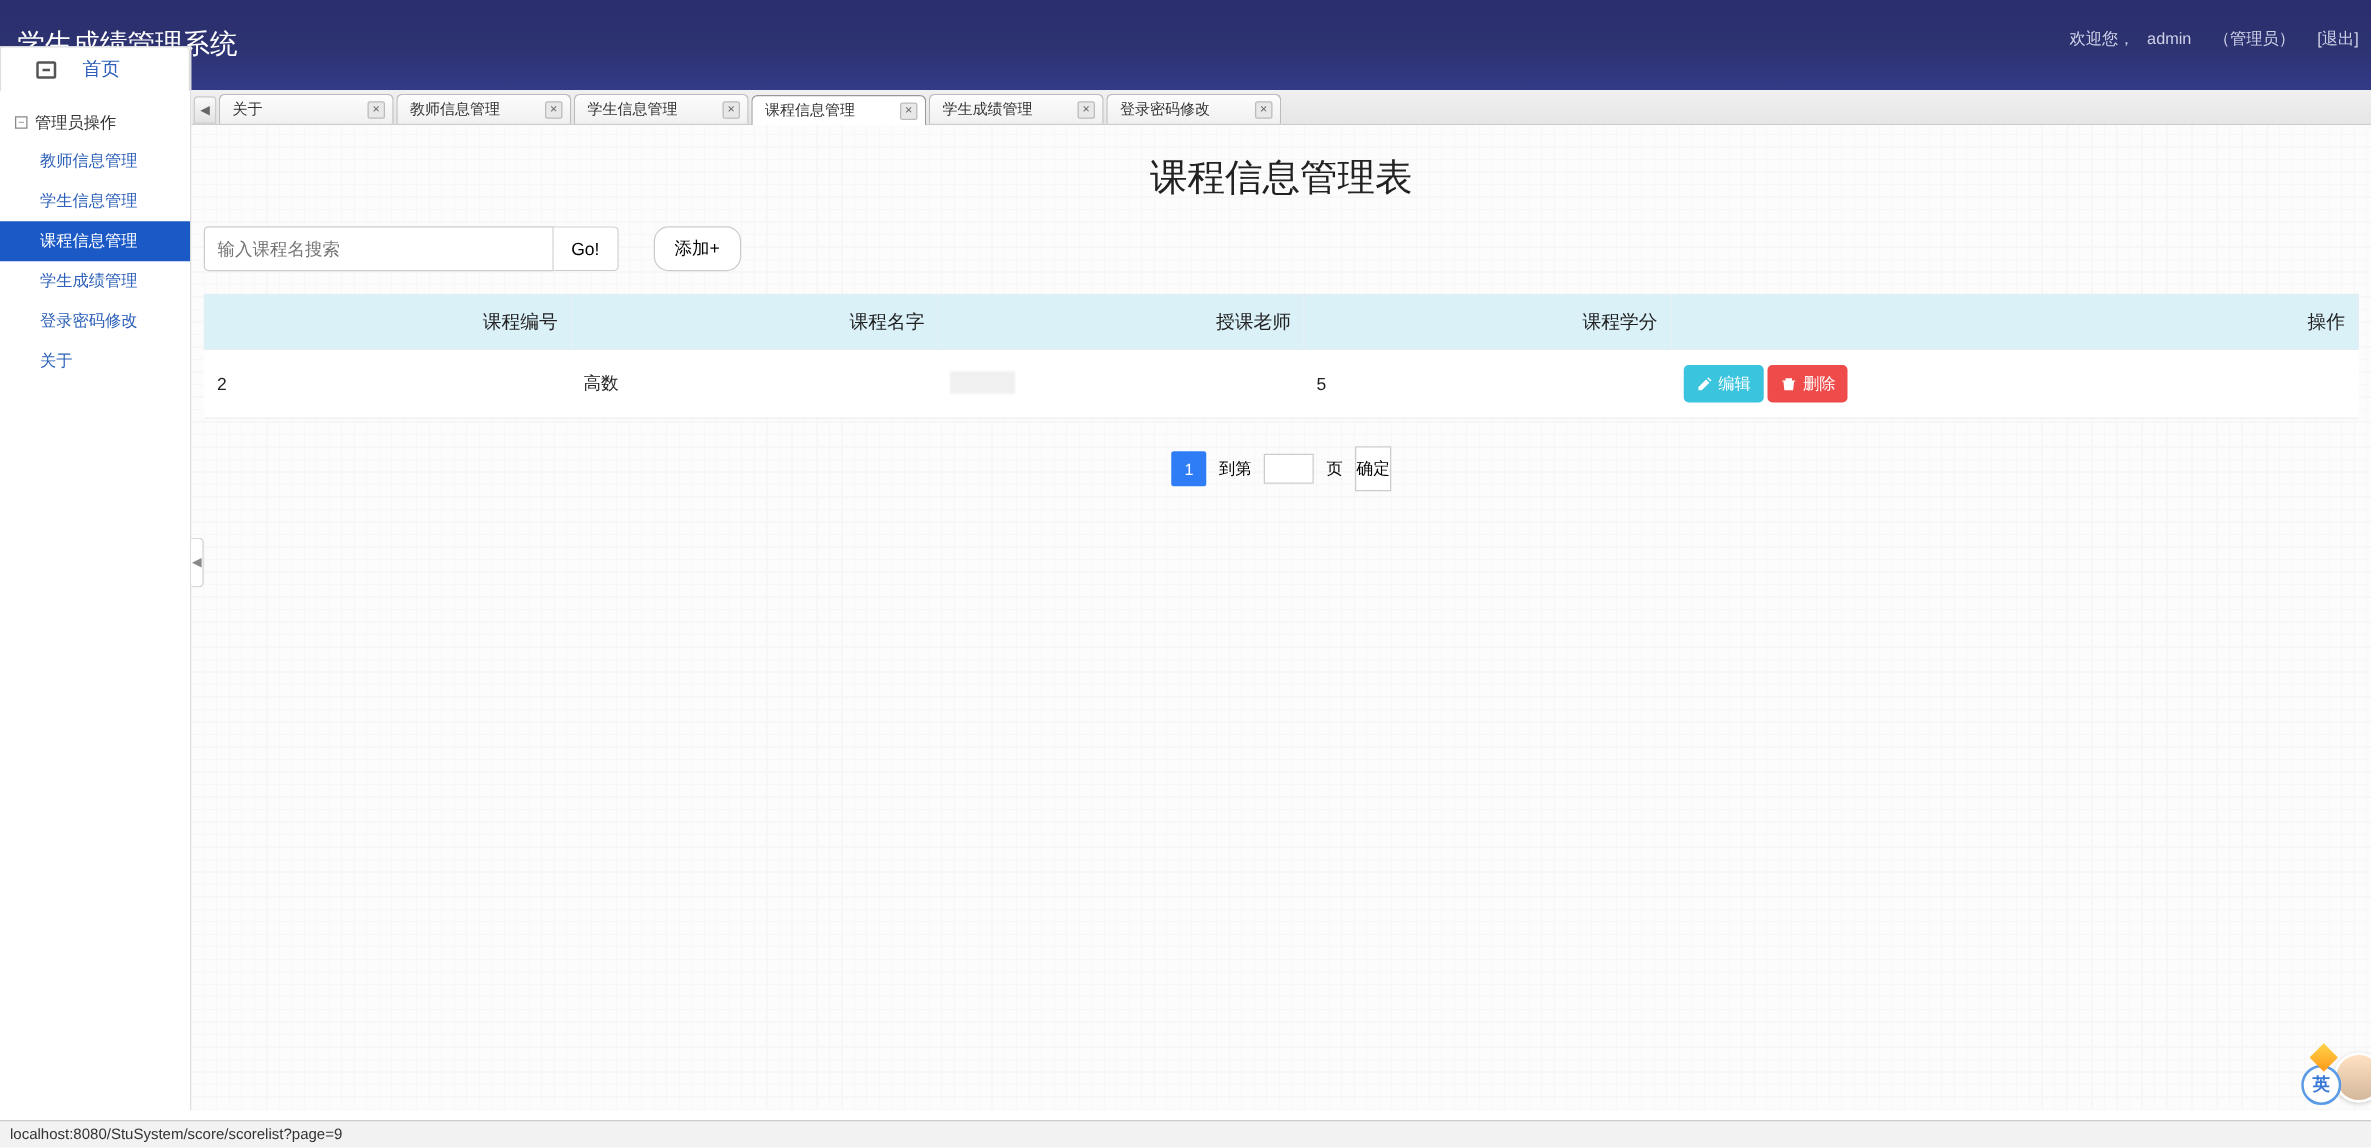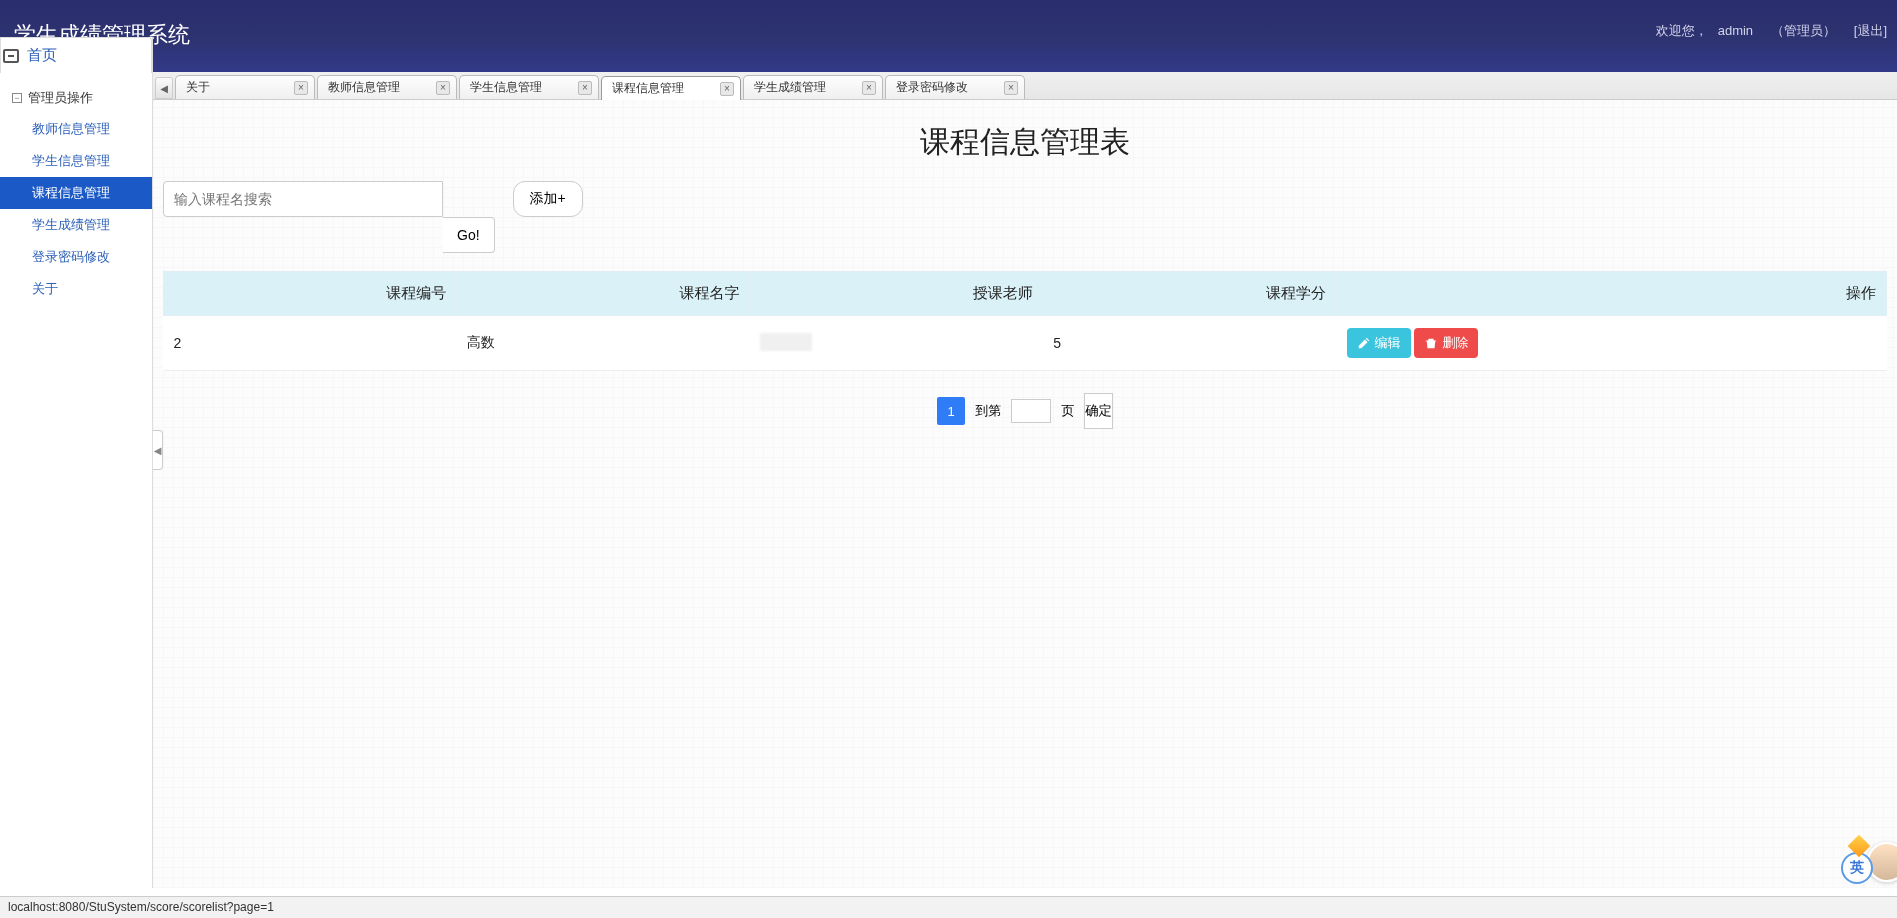--- a/index.html
+++ b/index.html
@@ -13,21 +13,21 @@
 }
 .header-title { font-size: 22px; padding: 20px 14px; font-weight: normal; }
 .header-user { position: absolute; right: 10px; top: 22px; font-size: 13px; color: #d0d2e8; font-family: monospace; text-align: right; }
 .header-user span { margin-left: 10px; }
 .logout { color: #d0d2e8; cursor: pointer; }
 
 .main-layout { display: flex; height: calc(100% - 80px - 22px); }
 
 .sidebar { width: 153px; background: #fff; border-right: 1px solid #ddd; position: relative; margin-top: -35px; }
 .home-tab { 
-  display: flex; align-items: center; gap: 8px; padding: 8px 2px; 
+  display: flex; align-items: center; gap: 21px; padding: 8px 28px; 
   background: #fff; border: 1px solid #ddd; border-bottom: none;
   font-size: 15px; color: #2b5fb8; cursor: pointer;
   border-top-right-radius: 4px;
 }
 .home-icon { width: 16px; height: 14px; border: 2px solid #555; border-radius: 2px; display: inline-flex; align-items: center; justify-content: center; }
 .home-icon::after { content: ""; width: 6px; height: 2px; background: #555; }
 
 .side-group { padding: 10px 0; }
 .side-group-title { display: flex; align-items: center; gap: 6px; padding: 6px 12px; font-size: 13px; color: #333; }
 .minus-icon { width: 10px; height: 10px; border: 1px solid #888; display: inline-flex; align-items: center; justify-content: center; font-size: 9px; line-height: 1; color: #888; }
@@ -39,24 +39,24 @@
 .tabbar { height: 28px; background: linear-gradient(#f0f0f0,#e6e6e6); border-bottom: 1px solid #ccc; display: flex; align-items: flex-end; padding-left: 2px; gap: 2px; }
 .tab-scroll { width: 18px; height: 22px; background: linear-gradient(#fafafa,#e2e2e2); border: 1px solid #ccc; display: flex; align-items: center; justify-content: center; font-size: 10px; color: #666; cursor: pointer; border-radius: 3px 3px 0 0; }
 .tab { height: 24px; min-width: 140px; background: linear-gradient(#fdfdfd,#f0f0f0); border: 1px solid #bbb; border-bottom: none; border-radius: 5px 5px 0 0; display: flex; align-items: center; justify-content: space-between; padding: 0 6px 0 10px; font-size: 12px; color: #333; cursor: pointer; }
 .tab.active { background: #fff; border-color: #999; position: relative; top: 1px; }
 .tab-close { width: 14px; height: 14px; background: #e8e8e8; border: 1px solid #bbb; border-radius: 2px; display: flex; align-items: center; justify-content: center; font-size: 10px; color: #666; }
 
 .page-content { flex: 1; padding: 10px; background-image: repeating-linear-gradient(0deg,#f7f7f7 0 1px,transparent 1px 10px), repeating-linear-gradient(90deg,#f7f7f7 0 1px,transparent 1px 10px); background-color: #fcfcfc; overflow: auto; }
 
 .page-title { text-align: center; font-size: 30px; font-weight: normal; color: #222; margin: 12px 0 18px; }
 
-.toolbar { display: flex; gap: 18px; margin-bottom: 18px; }
+.toolbar { display: flex; gap: 28px; margin-bottom: 18px; }
 .search-group { display: flex; }
 .search-input { width: 280px; height: 36px; border: 1px solid #ccc; padding: 0 10px; font-size: 14px; background: #fff; border-radius: 4px 0 0 4px; }
-.search-btn { height: 36px; padding: 0 14px; background: #fff; border: 1px solid #ccc; border-left: none; font-size: 14px; cursor: pointer; border-radius: 0 4px 4px 0; margin-top: 36px; }
+.search-btn { height: 36px; padding: 0 14px; background: #fff; border: 1px solid #ccc; border-left: none; font-size: 14px; cursor: pointer; border-radius: 0 4px 4px 0; }
 .add-btn { height: 36px; padding: 0 16px; background: #fff; border: 1px solid #ccc; font-size: 14px; cursor: pointer; border-radius: 12px; }
 
 .data-table { width: 100%; border-collapse: collapse; background: #fff; }
 .data-table thead tr { background: #daf1f8; }
 .data-table th { text-align: right; font-weight: normal; font-size: 15px; padding: 12px 10px; color: #222; border: 1px solid #e2eef3; }
 .data-table td { font-size: 14px; padding: 12px 10px; color: #222; border-bottom: 1px solid #eee; background: #fff; vertical-align: middle; }
 .blur-cell { background: #f0f0f0; width: 52px; height: 18px; display: inline-block; filter: blur(1px); }
 
 .btn-sm { display: inline-flex; align-items: center; gap: 4px; height: 30px; padding: 0 10px; border: none; border-radius: 4px; color: #fff; font-size: 13px; cursor: pointer; }
 .btn-edit { background: #3bc4de; }
@@ -189,17 +189,17 @@
         <input class="page-goto-input" style="">
         <span>页</span>
         <button class="page-ok">确定</button>
       </div>
     </div>
   </div>
 </div>
 
 <div class="collapse-handle">◀</div>
 
-<div class="status-bar">localhost:8080/StuSystem/score/scorelist?page=1</div>
+<div class="status-bar">localhost:8080/StuSystem/score/scorelist?page=9</div>
 
 <div class="float-diamond"></div>
 <div class="float-ime">英</div>
 <div class="float-avatar"></div>
 
 </body></html>

